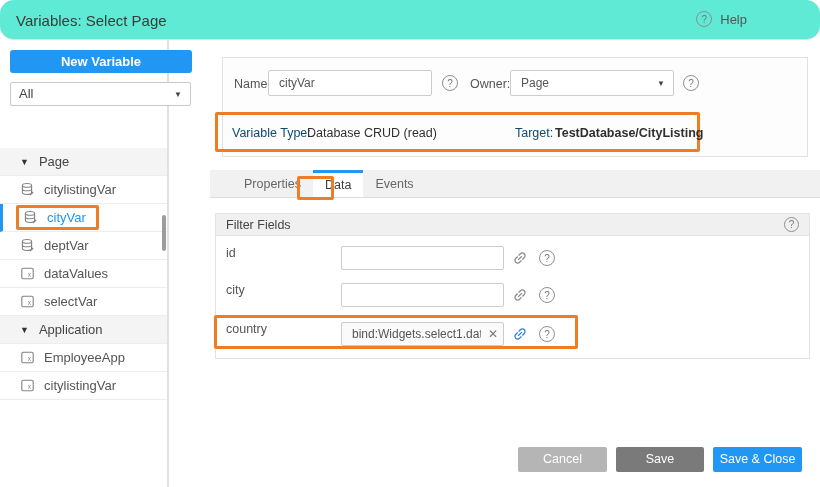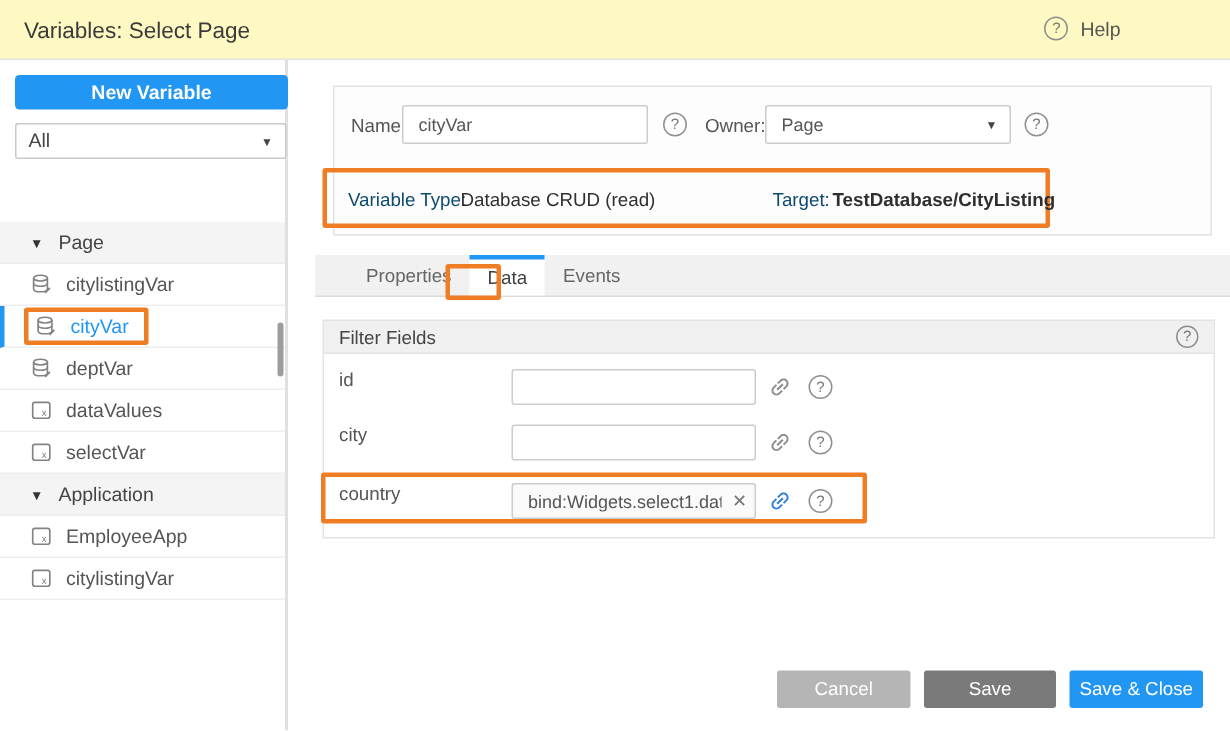--- a/index.html
+++ b/index.html
@@ -3,29 +3,29 @@
 <meta charset="utf-8">
 <style>
   * { margin:0; padding:0; box-sizing:border-box; }
   html,body { width:820px; height:487px; }
   body {
     position:relative; background:#fff; overflow:hidden;
     font-family:"Liberation Sans","DejaVu Sans",sans-serif; color:#555; font-size:13px;
   }
   
   .hdr { position:absolute; left:0; top:0; width:820px; height:40px;
-         background:#fef9c3; border-bottom:1px solid #e3e3e3; }
+         background:#5eead4; border-bottom:1px solid #e3e3e3;border-radius:14px; }
   .hdr-title { position:absolute; left:16px; top:12px; font-size:15px; color:#3b3b3b; }
   .hdr-help { position:absolute; right:73px; top:11px; display:flex; align-items:center; gap:8px;
               color:#555; cursor:pointer; }
   .qmark { display:inline-flex; width:16px; height:16px; border:1px solid #8f8f8f; border-radius:50%;
            color:#777; font-size:10px; align-items:center; justify-content:center; flex:0 0 auto;
            background:transparent; }
   
-  .sidebar { position:absolute; left:0; top:40px; width:192px; bottom:0; background:#fff;
+  .sidebar { position:absolute; left:0; top:40px; width:169px; bottom:0; background:#fff;
              border-right:2px solid #e0e0e0; }
   .btn-new { position:absolute; left:10px; top:10px; width:182px; height:23px; background:#2196f3;
              color:#fff; font-weight:bold; font-size:13px; text-align:center; line-height:23px;
              border-radius:3px; cursor:pointer; }
   .dd { position:absolute; left:10px; top:42px; width:181px; height:24px; border:1px solid #c9c9c9;
         border-radius:2px; background:#fff; line-height:22px; padding:0 8px; color:#444; cursor:pointer; }
   .dd .caret { position:absolute; right:8px; top:0; font-size:8px; color:#444; line-height:24px; }
   .searchbox { position:absolute; left:10px; top:77px; width:181px; height:23px; border:1px solid #c9c9c9;
                border-radius:2px; background:#fff; display:flex; align-items:center; padding:0 7px; gap:6px; }
   .searchbox input { border:none; outline:none; flex:1; font-size:12px; color:#555;

